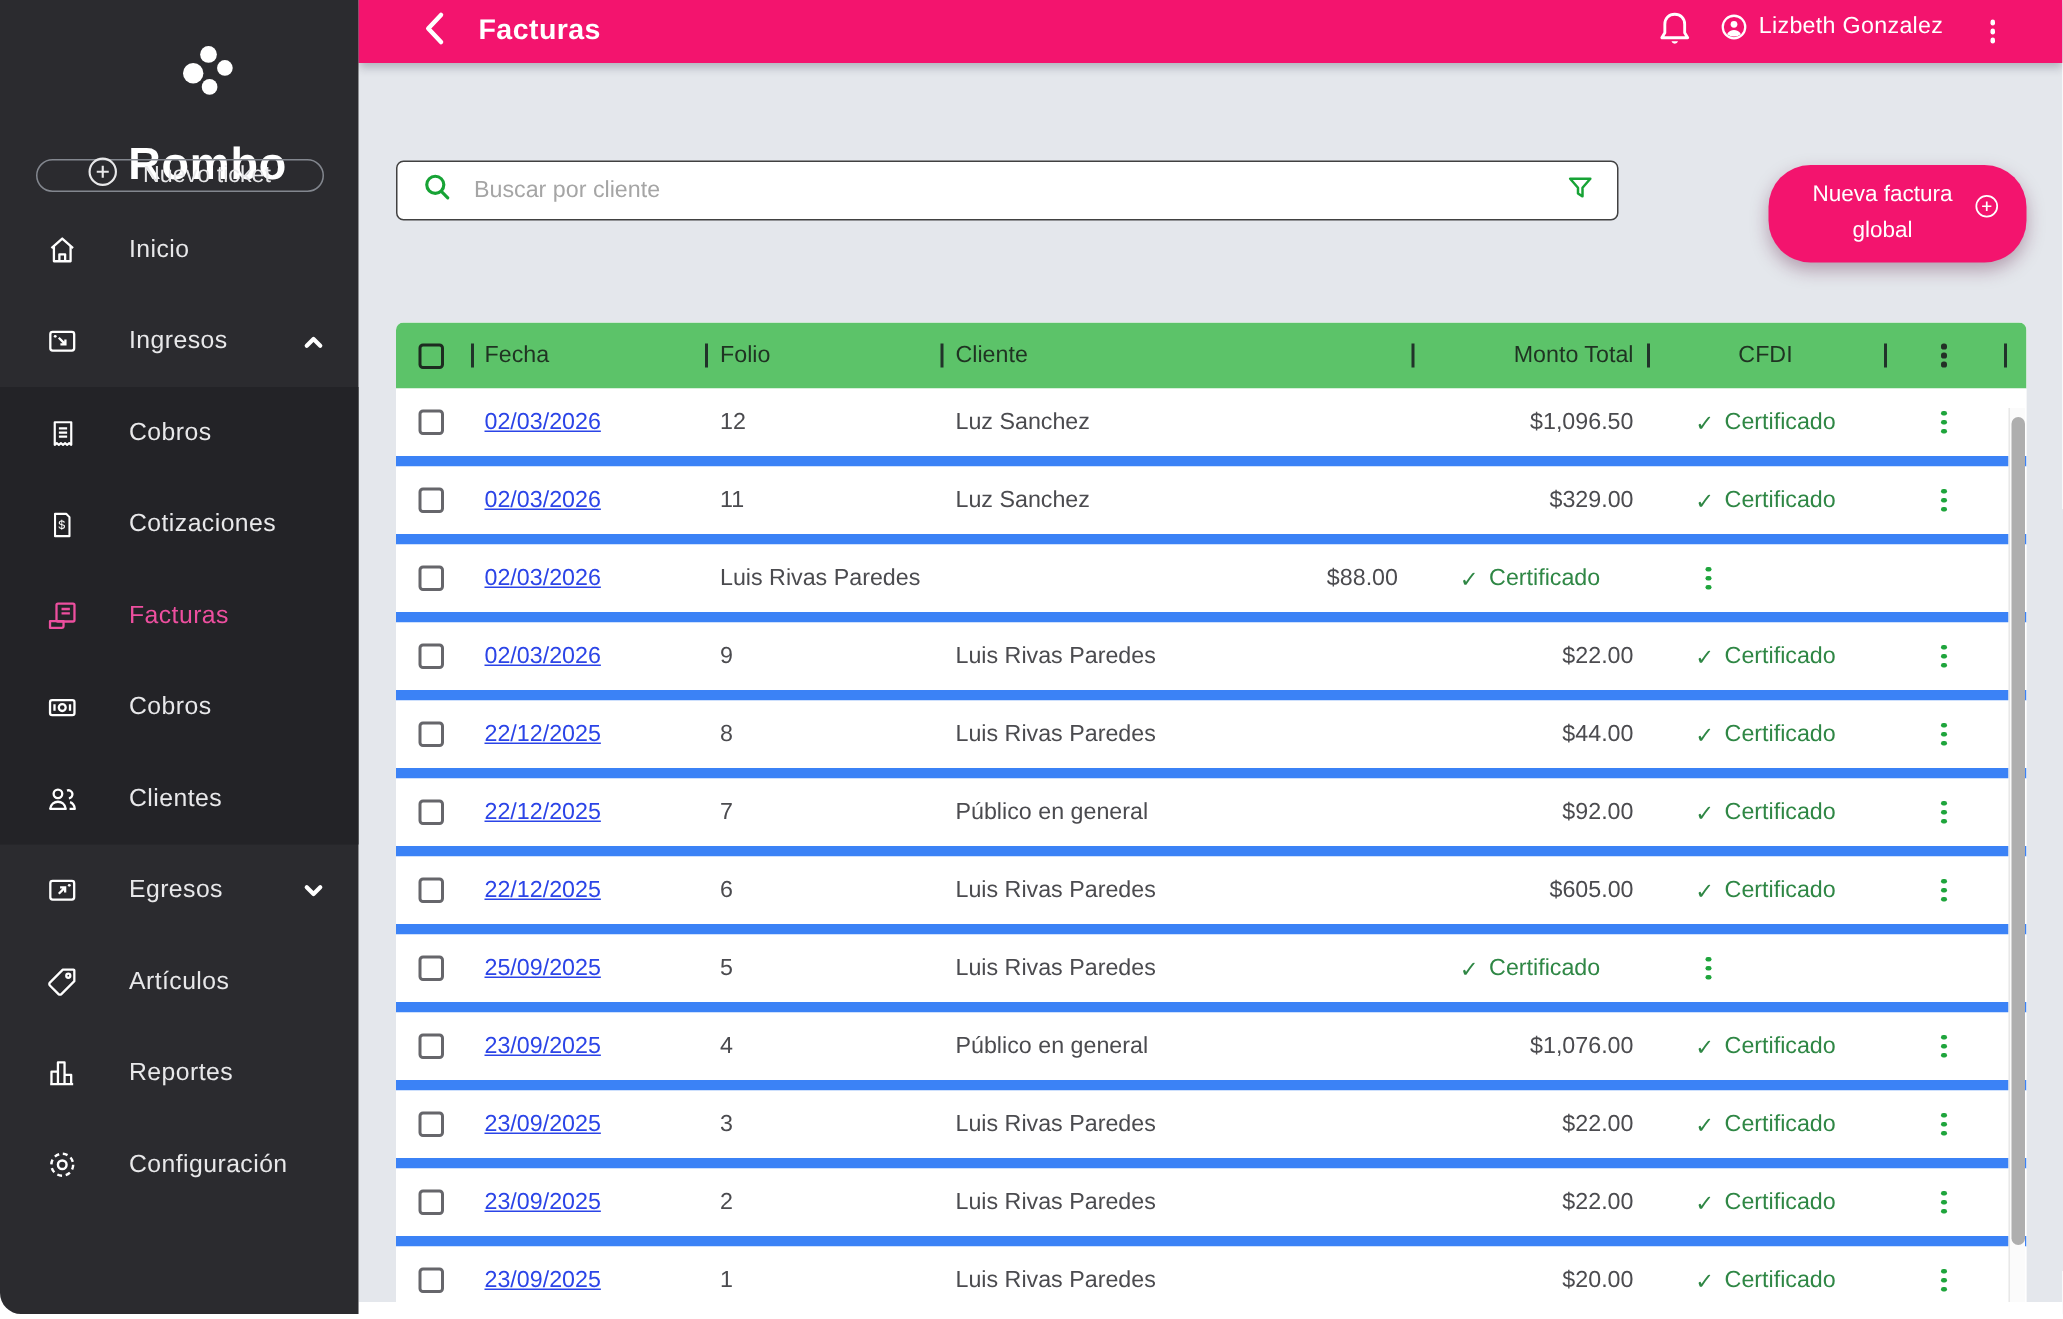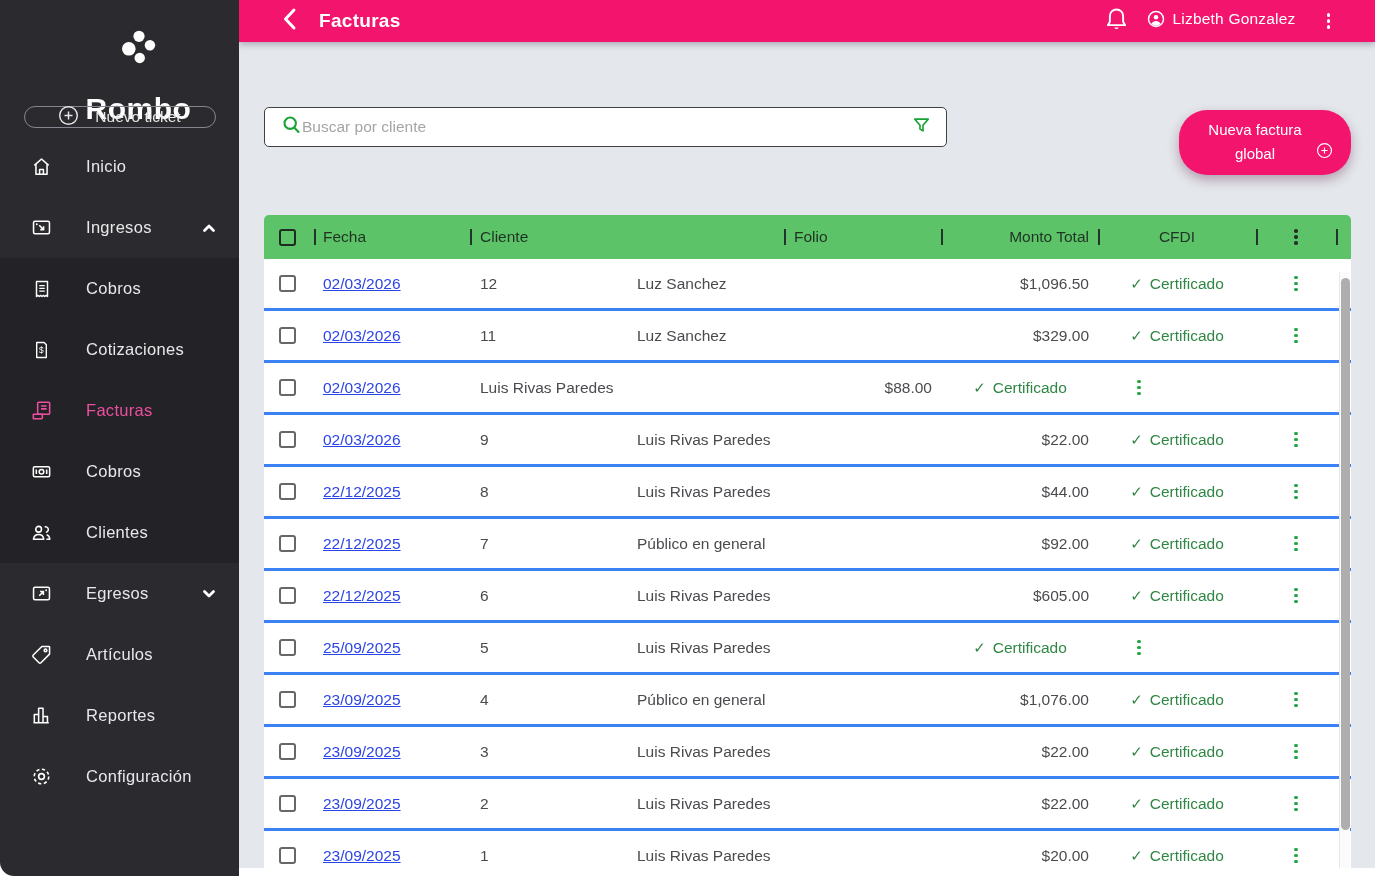--- a/index.html
+++ b/index.html
@@ -33,29 +33,29 @@
   .topbar-right { margin-left:auto; display:flex; align-items:center; }
   .bell-btn { background:none; border:none; cursor:pointer; display:flex; padding:0; margin-right:19px; }
   .user-chip { display:flex; gap:8px; cursor:pointer; }
   .user-name { font-size:15.5px; letter-spacing:.2px; }
   .kebab { display:flex; flex-direction:column; gap:2.5px; align-items:center; background:none; border:none; cursor:pointer; padding:3px; }
   .kebab i { width:3.5px; height:3.5px; border-radius:50%; background:#fff; display:block; }
   .topbar .kebab { margin-left:28px; }
 
   .content { flex:1; padding:65px 24px 0 25px; position:relative; }
   .toolbar { display:flex; align-items:flex-start; }
-  .search-box { width:683px; height:40px; background:#fff; border:1px solid #414141; border-radius:5px;
-    display:flex; align-items:center; padding:0 15px 0 16px; }
+  .search-box { width:815px; height:40px; background:#fff; border:1px solid #414141; border-radius:5px;
+    display:flex; align-items:center; padding:0 15px 0 16px; gap:14px; }
   .search-box input { flex:1; border:none; outline:none; font-size:15.5px; color:#333;
     font-family:inherit; background:transparent; }
   .search-box input::placeholder { color:#A5A5A5; }
   .filter-btn { background:none; border:none; cursor:pointer; display:flex; padding:0; }
   .new-invoice { margin-left:auto; margin-top:3px; width:172px; min-height:55px; background:#F3146E;
     border:none; border-radius:28px; color:#fff; font-size:15px; line-height:1.65; cursor:pointer;
-    display:flex; align-items:flex-end; justify-content:center; gap:9px; padding:8px 12px 8px 18px;
+    display:flex; align-items:center; justify-content:center; gap:9px; padding:8px 12px 8px 18px;
     box-shadow:0 5px 12px rgba(90,20,60,.35); font-family:inherit; }
   .new-invoice .lbl { max-width:104px; text-align:center; }
 
   
   .table { margin-top:40px; height:661px; background:#fff; border-radius:5px 5px 0 0;
     overflow:hidden; position:relative; }
   .thead { height:44px; background:#5CC369; display:flex; align-items:center;
     color:#1F3322; font-size:15.5px; }
   .cell { display:flex; align-items:center; height:100%; position:relative; }
   .sep::before { content:""; position:absolute; left:0; top:50%; transform:translateY(-50%);
@@ -66,21 +66,21 @@
   .col-cliente{ width:314px; padding-left:10px; }
   .col-monto { width:157px; justify-content:flex-end; padding-right:9px; }
   .col-cfdi  { width:158px; justify-content:center; }
   .col-kebab { width:80px;  justify-content:center; }
   .col-end   { width:15px; }
 
   .checkbox { width:17px; height:17px; border:2px solid #66666B; border-radius:3px; background:#fff;
     display:inline-block; cursor:pointer; }
   .thead .checkbox { border-color:#1d2b20; background:transparent; }
 
-  .trow { height:52px; display:flex; align-items:center; border-bottom:3px solid #3b82f6;
+  .trow { height:52px; display:flex; align-items:center; border-bottom:7px solid #3b82f6;
     font-size:15.5px; color:#4B4B4F; background:#fff; }
   .date-link { color:#2B44E7; text-decoration:underline; cursor:pointer; }
   .cfdi-ok { color:#2F8745; display:flex; align-items:center; gap:7px; }
   .cfdi-ok .chk { font-size:15px; }
   .row-kebab i { background:#1FA53C; }
   .head-kebab i { background:#233026; }
 
   .vscroll { position:absolute; top:57px; right:1px; bottom:1px; width:11px; background:#FBFBFB;
     border-left:1px solid #E8E8E8; }
   .vscroll .thumb { position:absolute; top:6px; left:1px; width:9px; height:552px;
@@ -314,25 +314,25 @@
       </div>
 
       <div class="table">
         <div class="thead">
           <div class="cell col-cb">
               <span class="checkbox"></span>
             </div>
           <div class="cell col-fecha sep">
               <span>Fecha</span>
             </div>
+          <div class="cell col-folio sep">
+              <span>Folio</span>
+            </div>
           <div class="cell col-cliente sep">
               <span>Cliente</span>
-            </div>
-          <div class="cell col-folio sep">
-              <span>Folio</span>
             </div>
           <div class="cell col-monto sep">
               <span>Monto Total</span>
             </div>
           <div class="cell col-cfdi sep">
               <span>CFDI</span>
             </div>
           <div class="cell col-kebab sep">
             <span class="kebab head-kebab">
                 <i></i>

